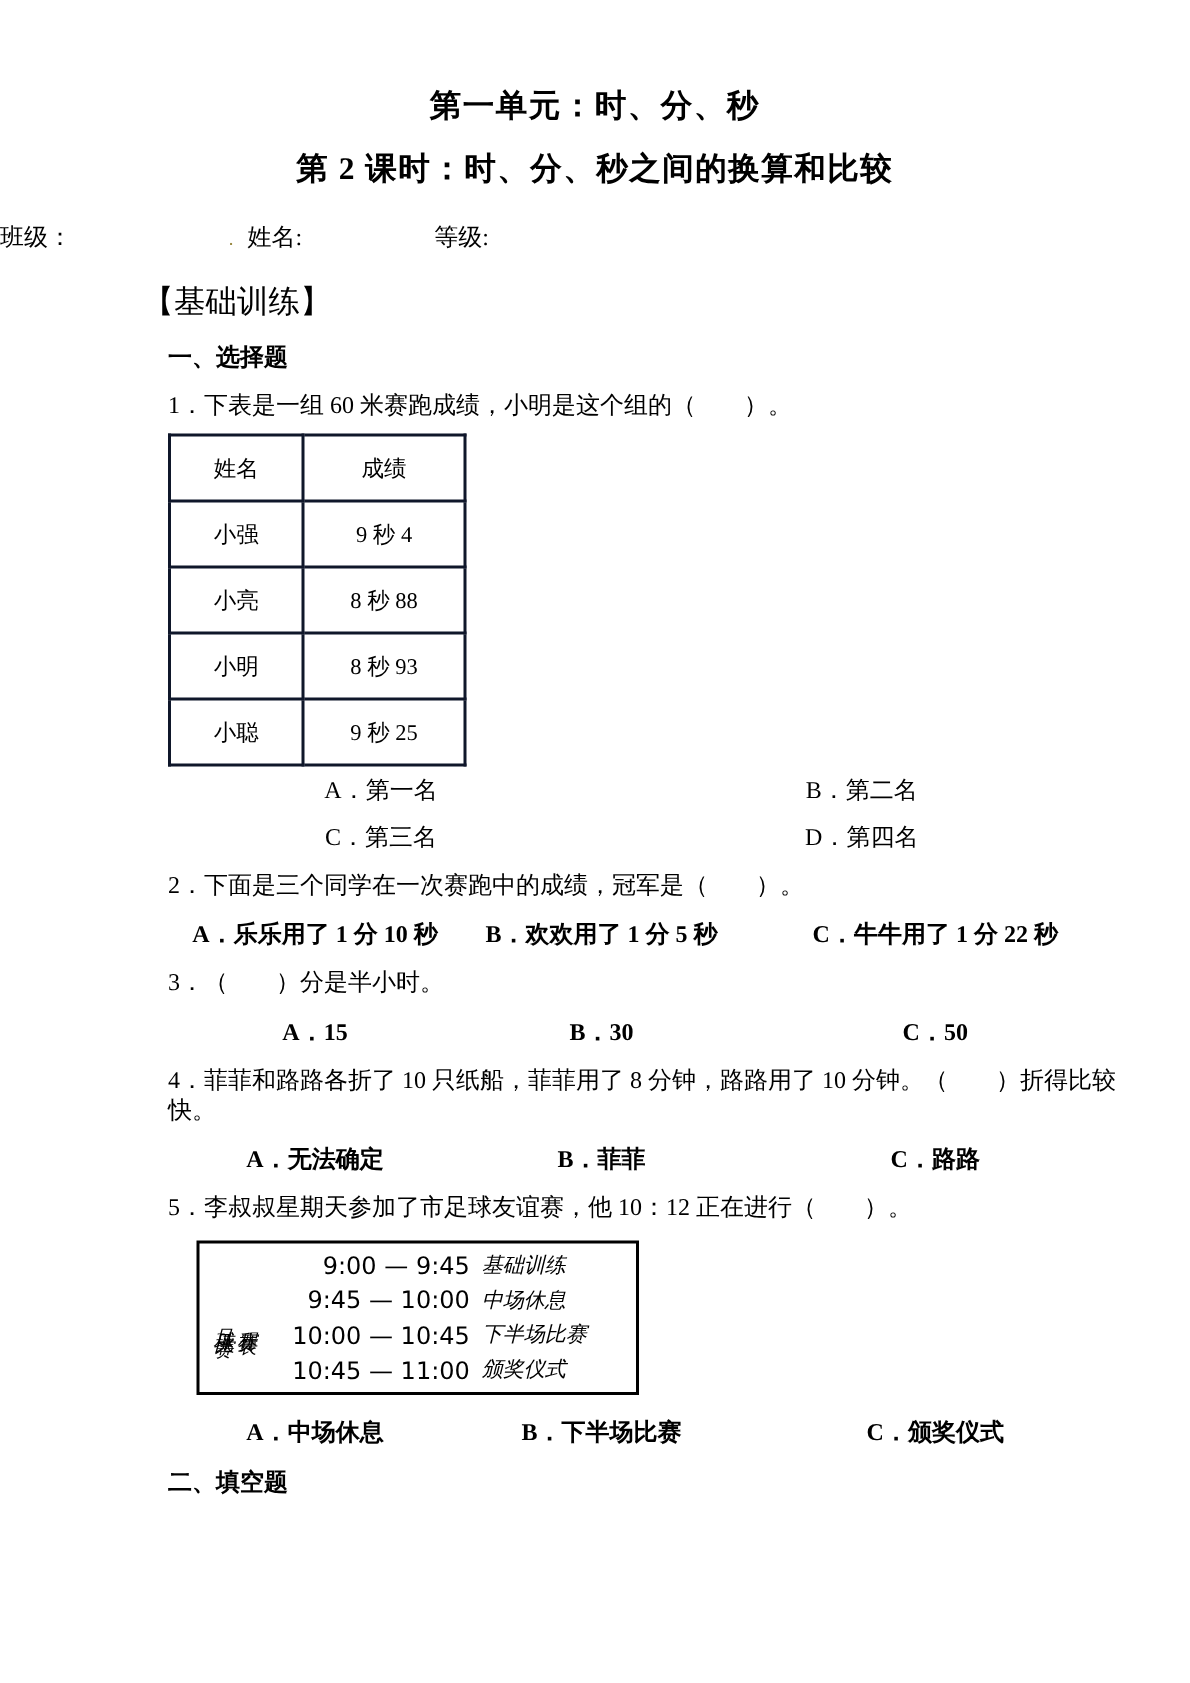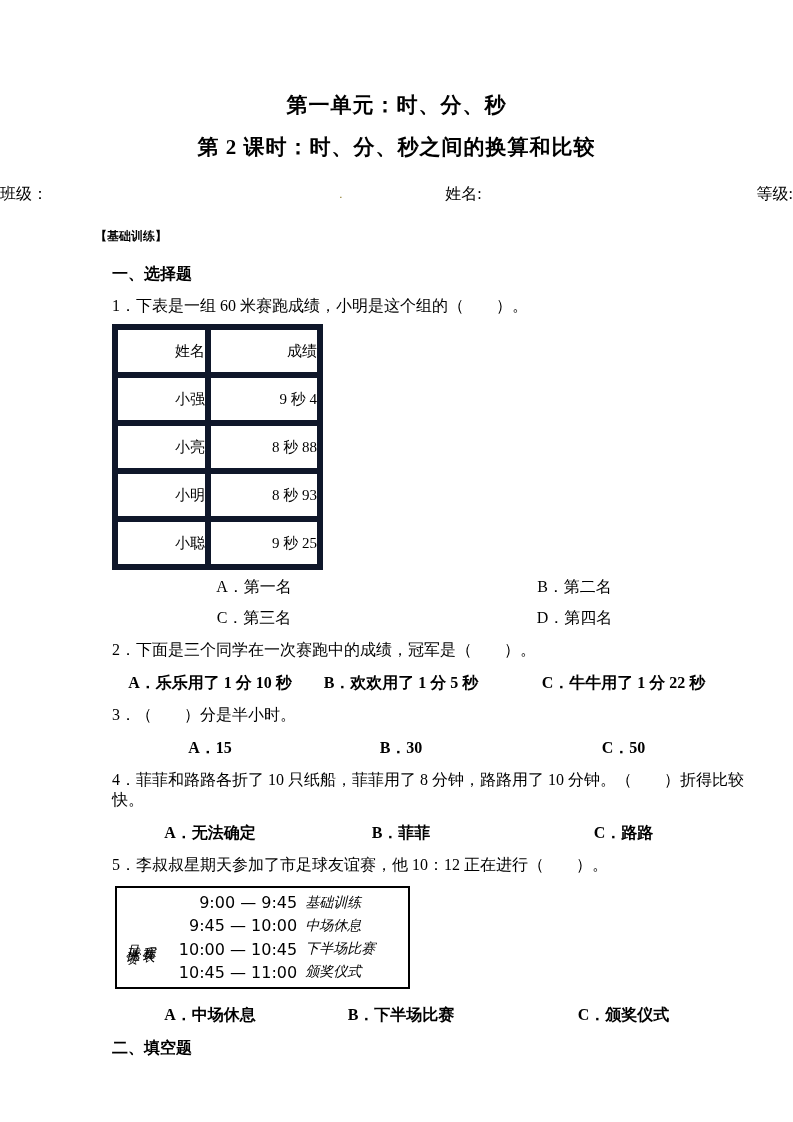--- a/index.html
+++ b/index.html
@@ -3,92 +3,92 @@
 <meta charset="utf-8">
 <style>
   html,body { margin:0; padding:0; background:#ffffff; }
   .page {
     position:relative;
     width:793px; height:1122px;
     box-sizing:border-box;
     background:#ffffff;
     color:#000000;
     font-family:"Liberation Serif","DejaVu Serif",serif;
-    padding-top:92px;
+    padding-top:57px;
     overflow:hidden;
   }
   .doc-title {
     text-align:center;
     font-weight:bold;
     font-size:21px;
     line-height:26px;
     letter-spacing:1px;
   }
   .doc-title.second { margin-top:16px; }
   .info-line {
     margin-top:24px;
     display:flex;
-    justify-content:space-between;
+    justify-content:flex-start;
     align-items:flex-end;
     font-size:16px;
     line-height:20px;
   }
   .blank { display:inline-block; height:18px; }
   .blank-class { width:100px; }
   .blank-name  { width:88px; }
   .stray-dot {
     color:#9b8b45;
     font-size:12px;
     margin-right:5px;
     line-height:20px;
   }
   .basic-heading {
     margin:22px 0 0 95px;
-    font-size:12px;
-    font-weight:bold;
+    font-size:21px;
+    font-weight:normal;
     line-height:21px;
   }
   .content {
     margin-left:112px;
     margin-right:40px;
     font-size:16px;
   }
   .sec-heading {
     font-weight:bold;
     font-size:16px;
     line-height:20px;
     margin-top:17px;
   }
   .q { margin:12px 0 0 0; line-height:20px; }
   .score-table {
     border-collapse:collapse;
     margin-top:8px;
   }
   .score-table th, .score-table td {
-    border:6px solid #0f172a;
+    border:2px solid #0f172a;
     font-weight:normal;
-    text-align:right;
+    text-align:center;
     vertical-align:middle;
     font-size:15px;
     height:42px;
     padding:0;
   }
   .score-table .col-name  { width:87px; }
   .score-table .col-score { width:106px; }
   .opts { display:grid; line-height:20px; }
   .opts-2 {
     grid-template-columns:284px auto;
     row-gap:11px;
     margin-top:7px;
   }
   .opts-3 { grid-template-columns:196px 186px auto; margin-top:13px;font-weight:bold; }
   .opts span { white-space:nowrap;text-align:center; }
   .schedule {
     margin-top:11px;
-    margin-left:3px;
+    margin-left:19px;
     width:277px;
     height:91px;
     border:2px solid #000;
     padding:4px 6px 4px 8px;
     display:flex;
     gap:3px;
   }
   .vlabels { display:flex; align-items:center; }
   .vlabel {
     writing-mode:vertical-lr;

